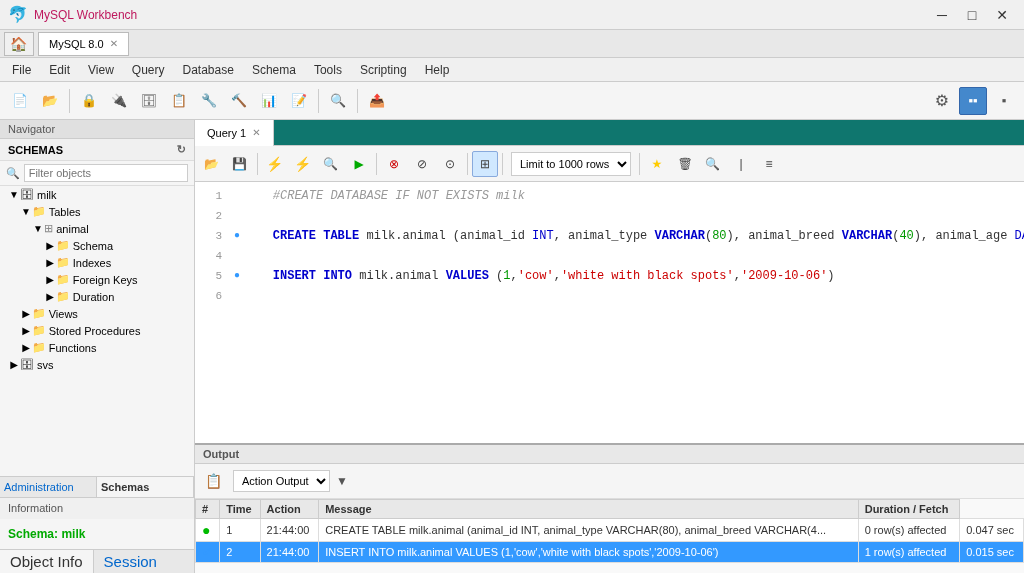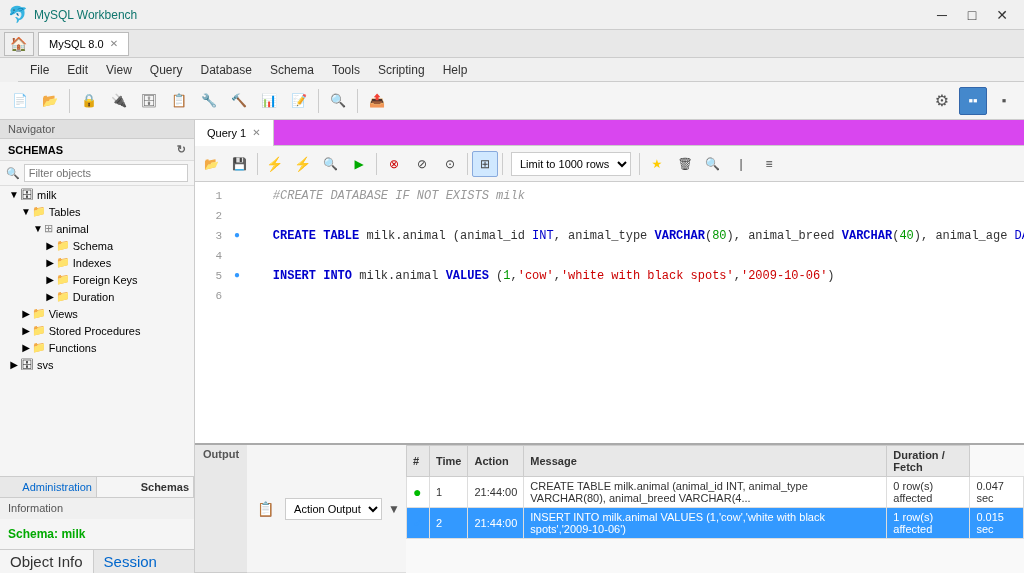--- a/index.html
+++ b/index.html
@@ -10,32 +10,31 @@
       background: #f0f0f0;
       height: 30px;
       display: flex;
       align-items: center;
       padding: 0 8px;
       border-bottom: 1px solid #ccc;
       justify-content: space-between;
     }
     .title-bar-left { display: flex; align-items: center; gap: 6px; }
     .title-bar-icon { color: #e67e00; font-size: 16px; }
-    .title-bar-title { font-size: 12px; color: #0f766e; }
+    .title-bar-title { font-size: 12px; color: #be185d; }
 
     
     .menu-bar {
       background: #f0f0f0;
       height: 24px;
       display: flex;
       align-items: center;
       padding: 0 4px;
       border-bottom: 1px solid #ccc;
       gap: 2px;
-      margin-left: 18px;
     }
     .menu-item { padding: 2px 8px; cursor: pointer; font-size: 12px; color: #333; }
 
     
     .tab-bar {
       background: #e8e8e8;
       height: 28px;
       display: flex;
       align-items: center;
       padding: 0 4px;
@@ -143,21 +142,21 @@
     .indent3 { padding-left: 32px; }
     .indent4 { padding-left: 44px; }
 
     .sidebar-tabs {
       display: flex;
       border-top: 1px solid #ccc;
       background: #e8e8e8;
     }
     .sidebar-tab {
       flex: 1;
-      text-align: right;
+      text-align: left;
       padding: 4px;
       font-size: 11px;
       cursor: pointer;
       border-right: 1px solid #ccc;
       color: #0066cc;
     }
     .sidebar-tab.active { background: #f5f5f5; font-weight: bold; color: #333; }
 
     .info-section {
       border-top: 1px solid #ccc;
@@ -192,21 +191,21 @@
     .content-area {
       flex: 1;
       display: flex;
       flex-direction: column;
       background: white;
       overflow: hidden;
     }
 
     
     .query-tab-bar {
-      background: #d946ef;
+      background: #0f766e;
       height: 26px;
       display: flex;
       align-items: center;
       border-bottom: 1px solid #ccc;
     }
     .query-tab {
       height: 26px;
       padding: 0 12px;
       display: flex;
       align-items: center;
@@ -289,21 +288,21 @@
     .sql-keyword { color: #0000cc; font-weight: bold; }
     .sql-type { color: #0000cc; }
     .sql-string { color: #cc0000; }
     .sql-number { color: #009900; }
 
     
     .output-panel {
       border-top: 2px solid #aaa;
       background: #f9f9f9;
       display: flex;
-      flex-direction: row;
+      flex-direction: column;
       min-height: 130px;
     }
     .output-header {
       background: #e8e8e8;
       padding: 3px 8px;
       font-size: 11px;
       font-weight: bold;
       color: #555;
       border-bottom: 1px solid #ccc;
     }

